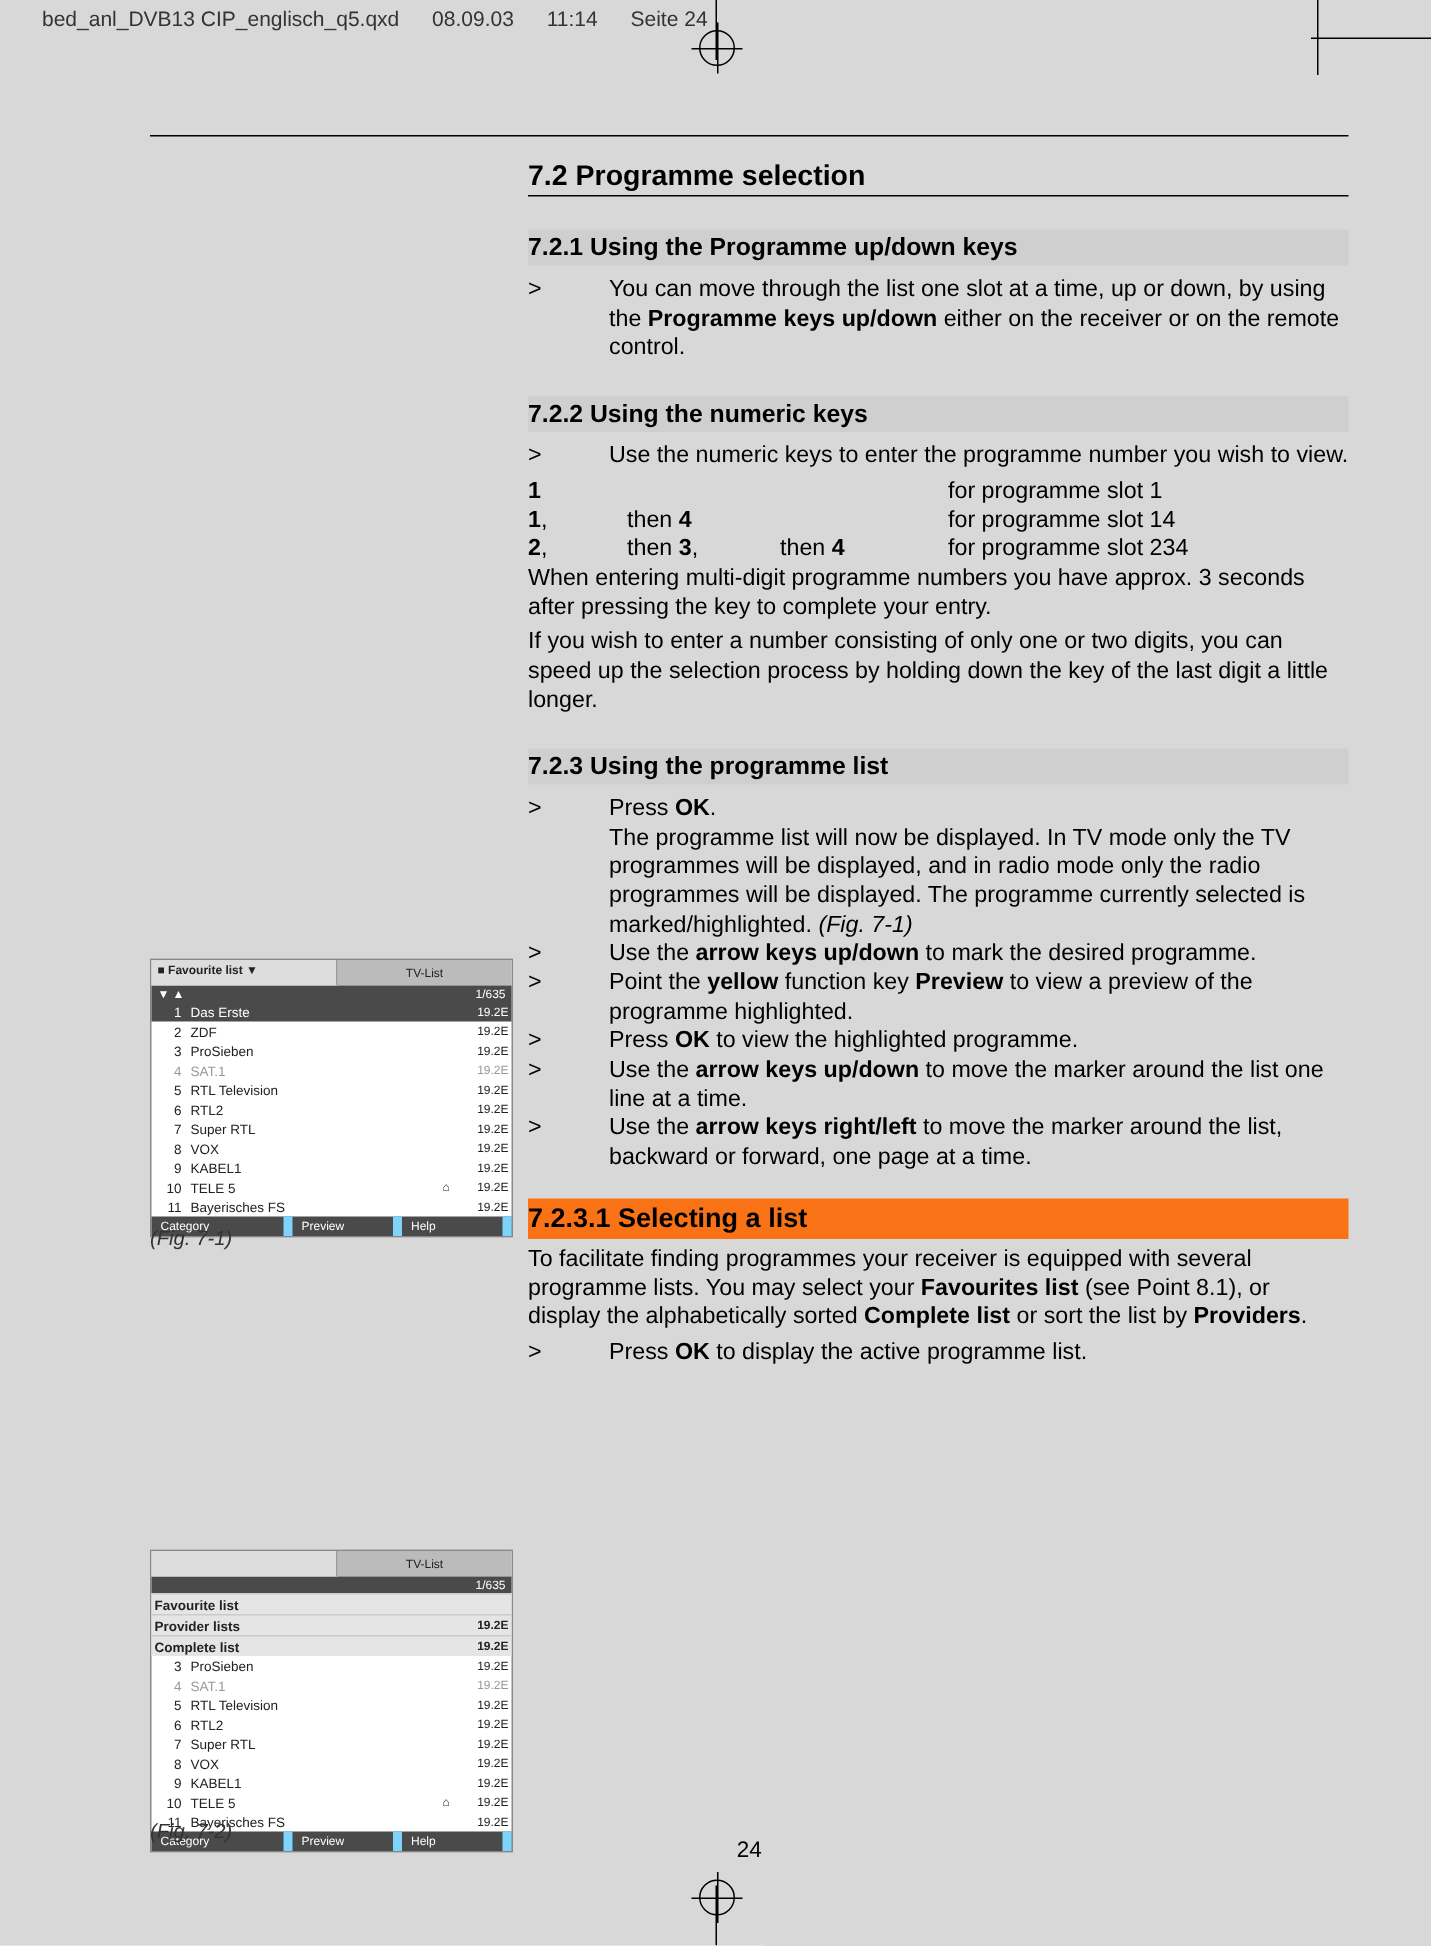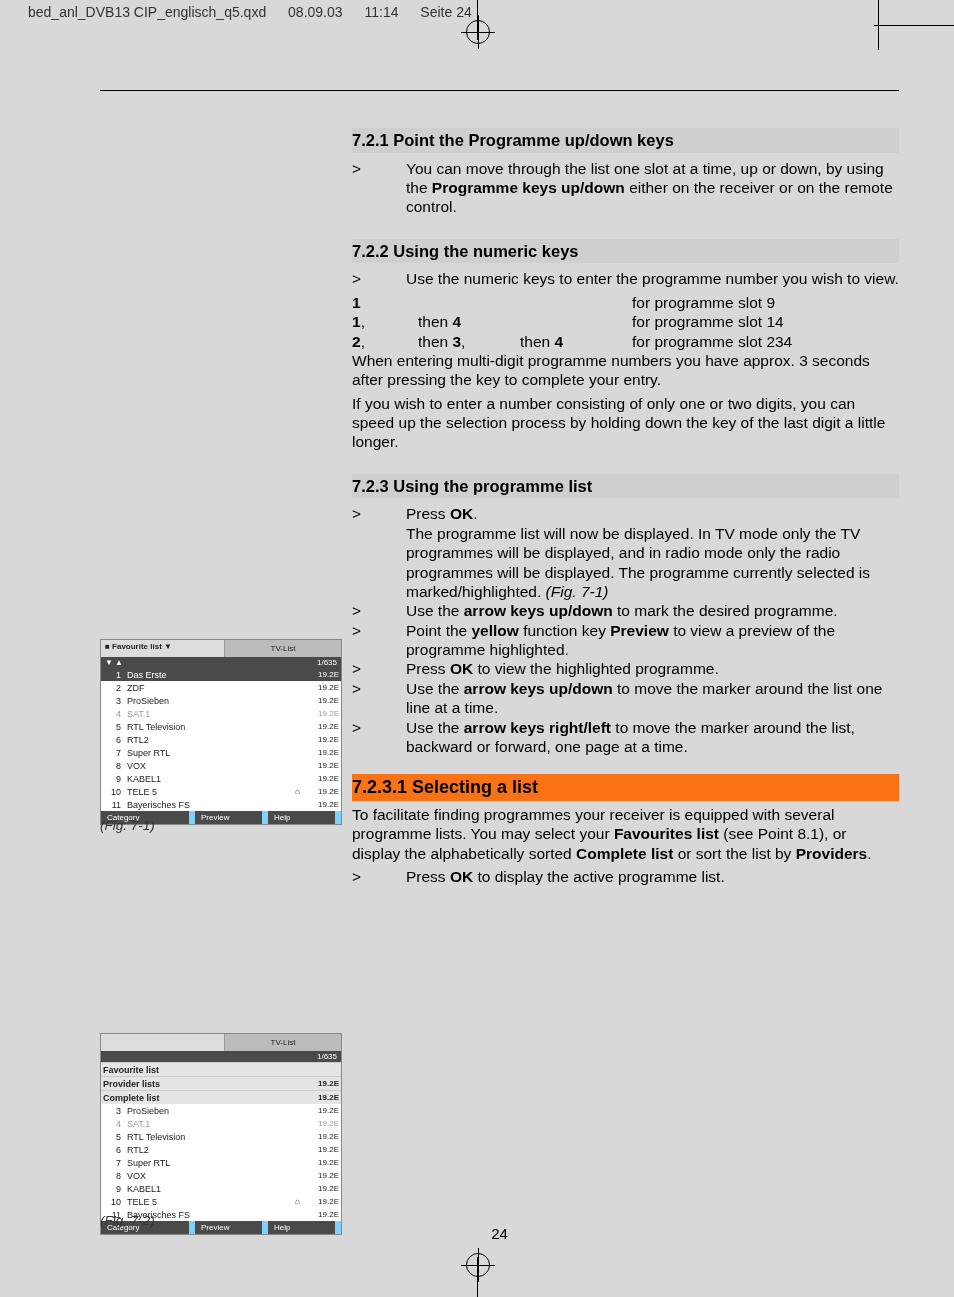--- a/index.html
+++ b/index.html
@@ -380,42 +380,43 @@
         </div>
       <div class="fig-footer">
         <div class="ff-cell">Category</div>
         <div class="ff-cell sm">Preview</div>
         <div class="ff-cell sm">Help</div>
       </div>
     </div>
     <div class="fig-caption c2">(Fig. 7-2)</div>
 
     <div class="text-col">
-
-      <div class="h3">7.2.1 Point the Programme up/down keys</div>
+      <div class="h2">7.2 Programme selection</div>
+
+      <div class="h3">7.2.1 Using the Programme up/down keys</div>
       <div class="row para">
         <div class="gt">&gt;</div>
         <div class="body">
           <span>You can move through the list one slot at a time, up or down, by using the </span>
           <span class="b">Programme keys up/down</span>
           <span> either on the receiver or on the remote control.</span>
         </div>
       </div>
 
       <div class="h3">7.2.2 Using the numeric keys</div>
       <div class="row para">
         <div class="gt">&gt;</div>
         <div class="body">Use the numeric keys to enter the programme number you wish to view.</div>
       </div>
       <div class="tbl">
         <div class="trow">
           <div class="tcell b" style="width:54px">1</div>
           <div class="tcell" style="width:90px"></div>
           <div class="tcell" style="width:100px"></div>
-          <div class="tcell">for programme slot 9</div>
+          <div class="tcell">for programme slot 1</div>
         </div>
         <div class="trow">
           <div class="tcell"><span class="b">1</span><span>,</span></div>
           <div class="tcell"><span>then </span><span class="b">4</span></div>
           <div class="tcell"></div>
           <div class="tcell">for programme slot 14</div>
         </div>
         <div class="trow">
           <div class="tcell"><span class="b">2</span><span>,</span></div>
           <div class="tcell"><span>then </span><span class="b">3</span><span>,</span></div>

